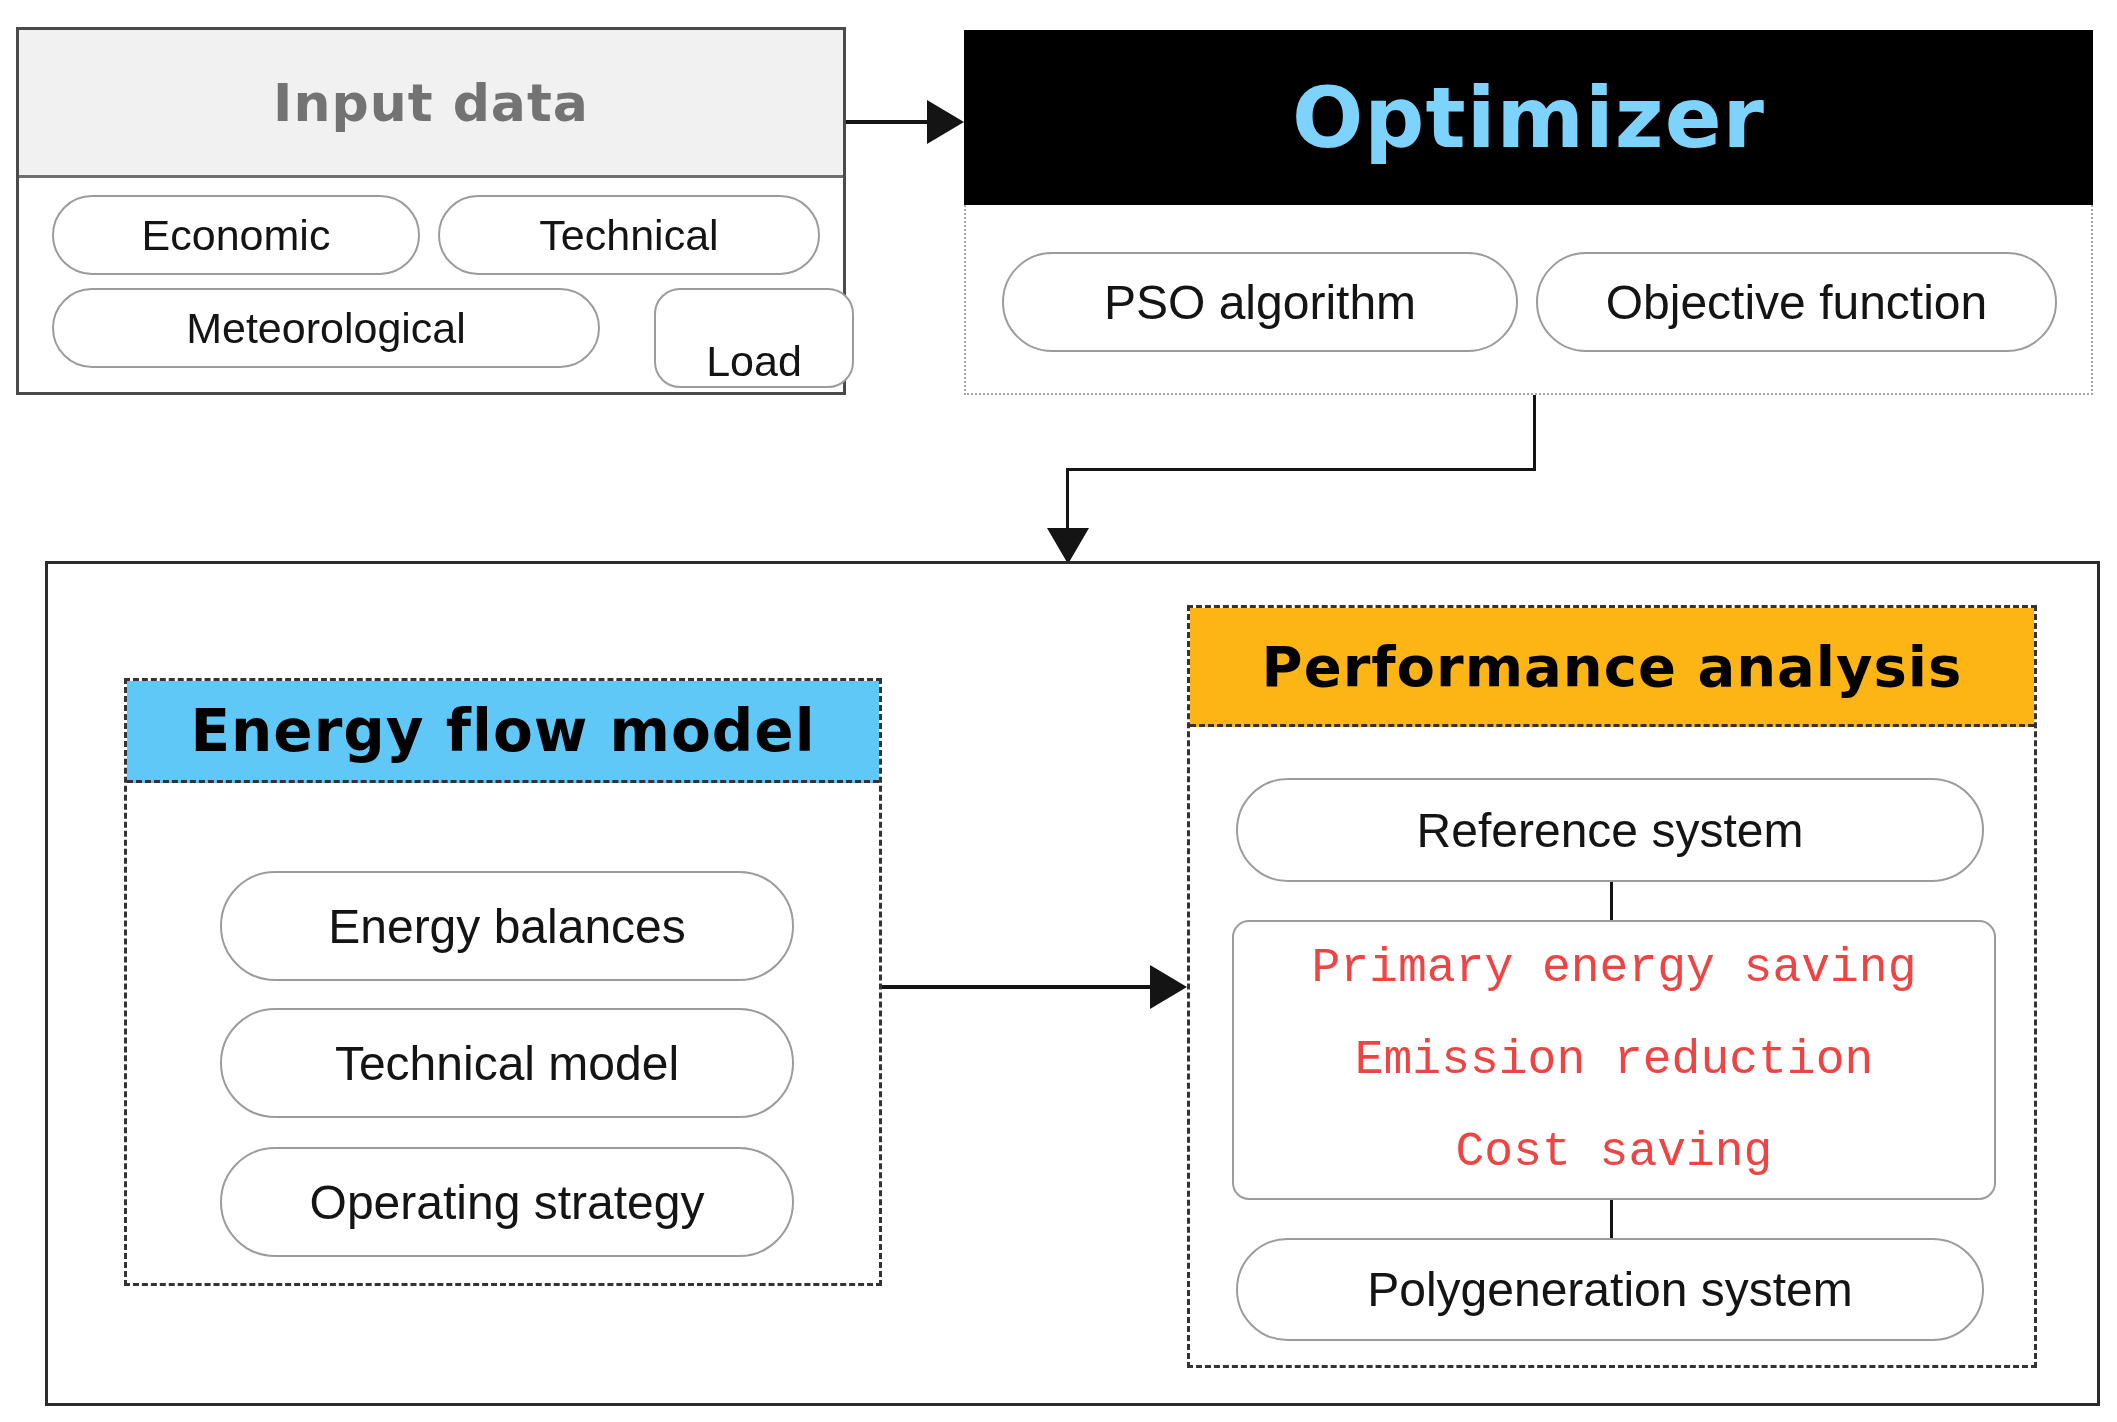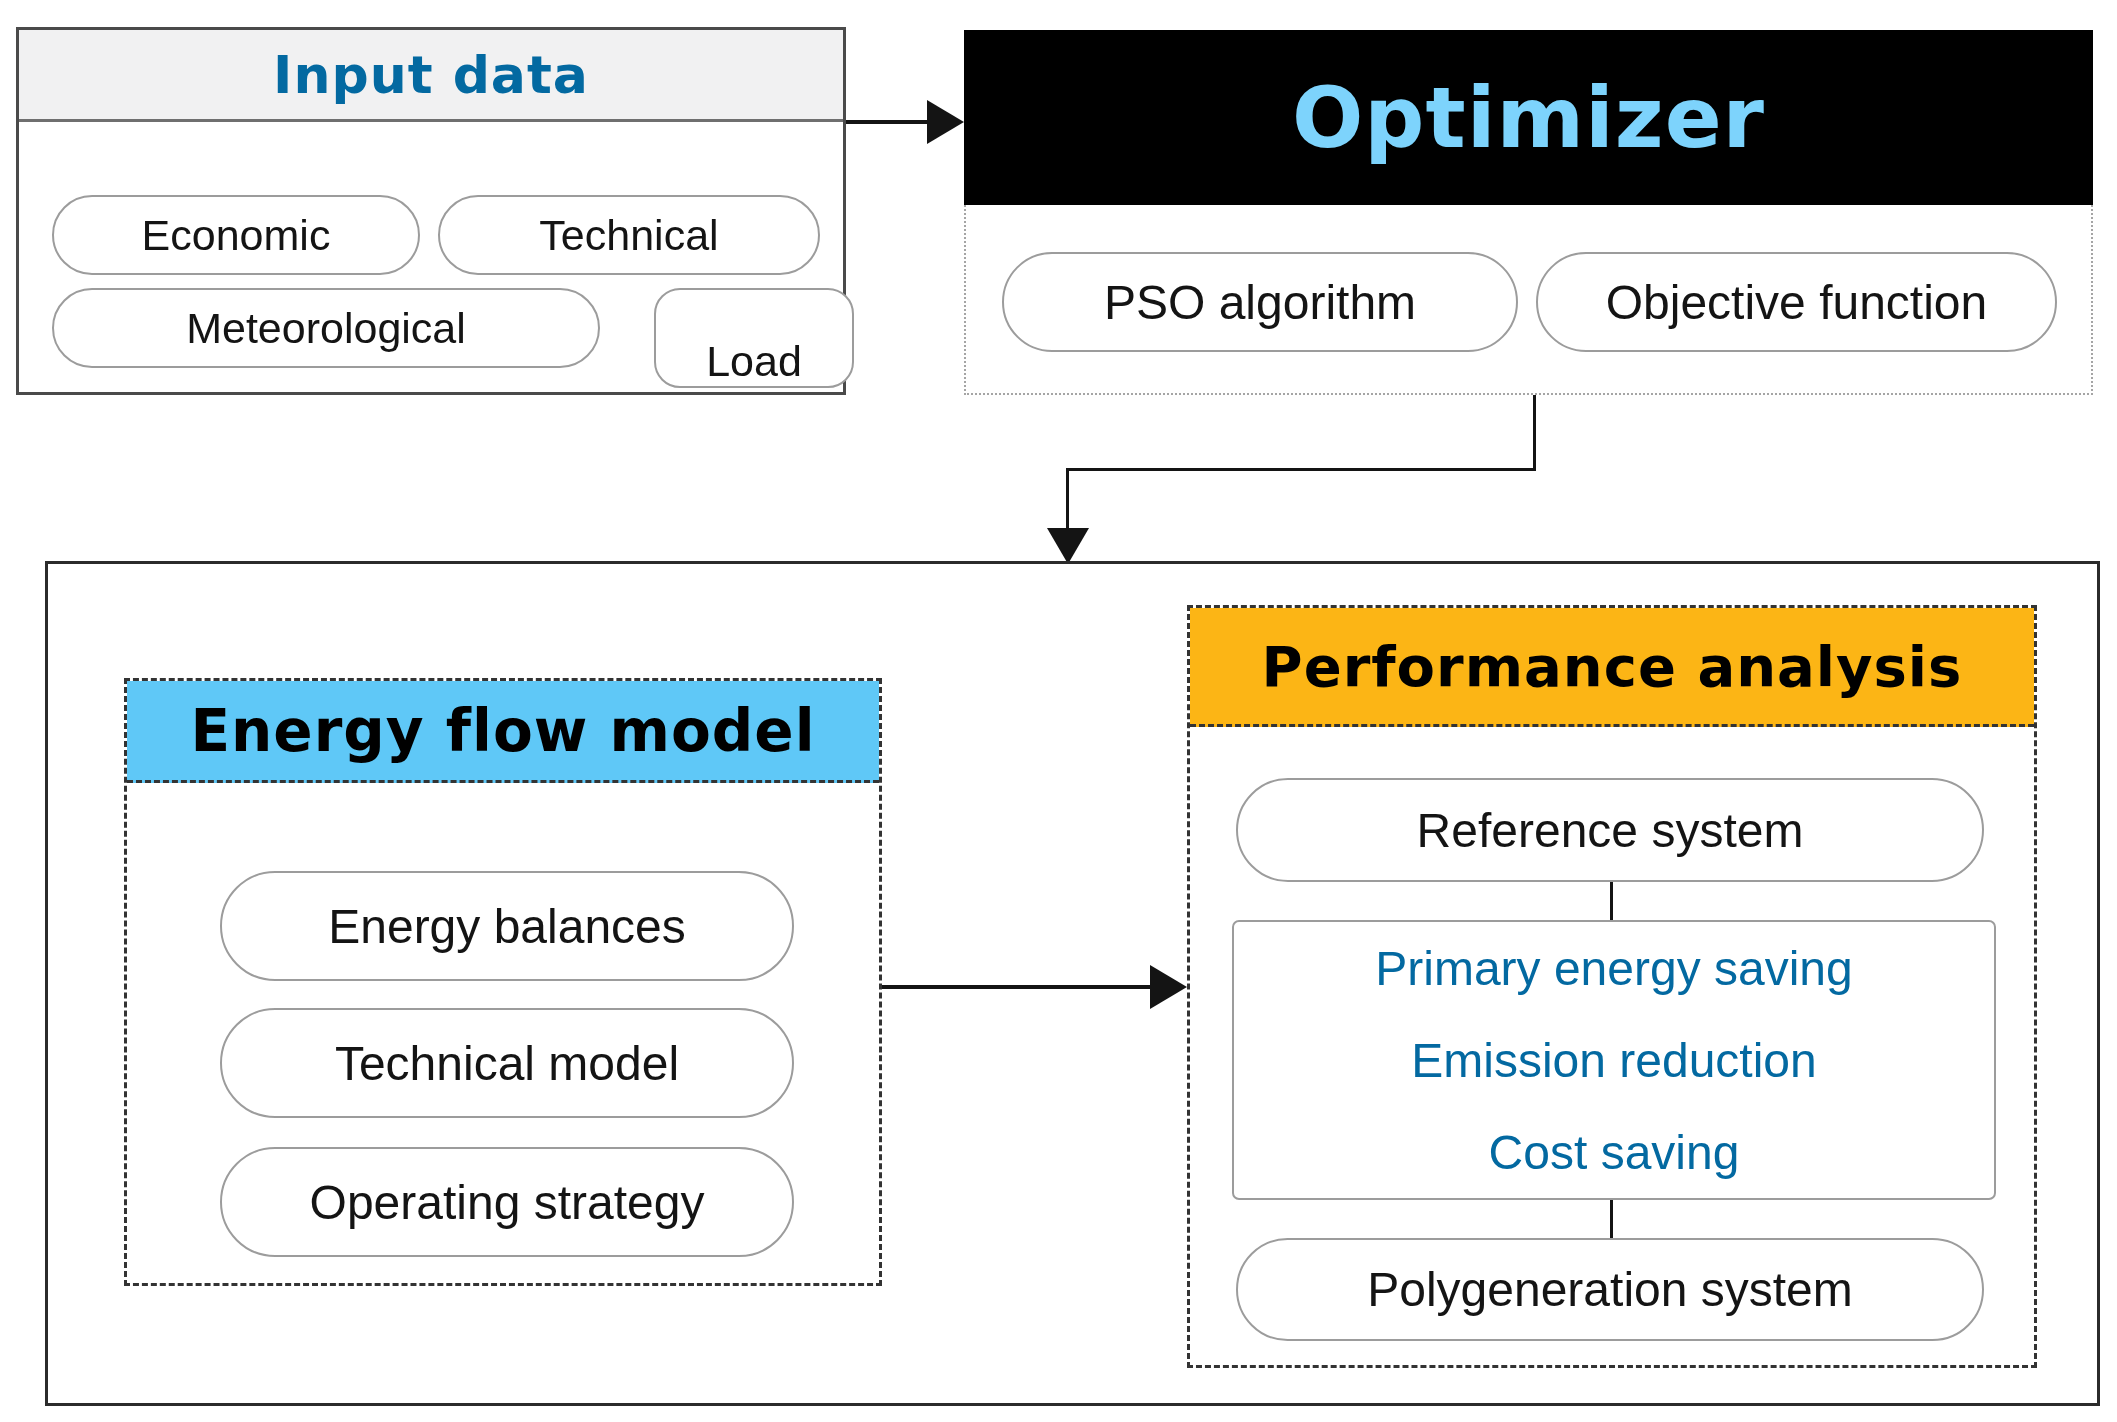--- a/index.html
+++ b/index.html
@@ -19,21 +19,21 @@
   
   .head-right{width:0;height:0;border-top:22px solid transparent;border-bottom:22px solid transparent;border-left:37px solid #141414;}
   .head-down{width:0;height:0;border-left:21px solid transparent;border-right:21px solid transparent;border-top:36px solid #141414;}
 </style>
 </head>
 <body>
 
 <div class="canvas">
 
   <div class="abs" style="left:16px;top:27px;width:830px;height:368px;border:3px solid #4a4a4a;background:#fff;">
-    <div class="abs center hdr-font" style="left: 0px; top: 0px; width: 100%; height: 92px; border-bottom: 3px solid rgb(111, 111, 111); font-size: 52px; color: #0369a1; background-color: rgb(241, 241, 242);">
+    <div class="abs center hdr-font" style="left: 0px; top: 0px; width: 100%; height: 148px; border-bottom: 3px solid rgb(111, 111, 111); font-size: 52px; color: #737373; background-color: rgb(241, 241, 242);">
       <span>Input data</span>
     </div>
     <div class="abs pill" style="left:33px;top:165px;width:368px;height:80px;">
       <span>Economic</span>
     </div>
     <div class="abs pill" style="left:419px;top:165px;width:382px;height:80px;">
       <span>Technical</span>
     </div>
     <div class="abs pill" style="left:33px;top:258px;width:548px;height:80px;">
       <span>Meteorological</span>
@@ -88,22 +88,22 @@
     <div class="abs center hdr-font" style="left: 0px; top: 0px; width: 100%; height: 119px; border-bottom: 3px dashed rgb(51, 51, 51); font-size: 56px; color: rgb(0, 0, 0); background-color: rgb(252, 181, 21);">
       <span>Performance analysis</span>
     </div>
 
     <div class="abs pill" style="left:46px;top:170px;width:748px;height:104px;font-size:48px;">
       <span>Reference system</span>
     </div>
 
     <div class="abs line" style="left:420px;top:274px;width:3px;height:38px;"></div>
 
-    <div class="abs" style="left:42px;top:312px;width:764px;height:280px;border:2px solid #9c9c9c;border-radius:7px;background:#fff;
-                display:flex;flex-direction:column;justify-content:space-around;align-items:center;font-size:48px;color:#0369a1;">
+    <div class="abs" style="left:42px;top:312px;width:764px;height:280px;border:2px solid #9c9c9c;border-radius:17px;background:#fff;
+                display:flex;flex-direction:column;justify-content:space-around;align-items:center;font-size:48px;color:#ef4444;font-family:Liberation Mono, monospace;">
       <div>Primary energy saving</div>
       <div>Emission reduction</div>
       <div>Cost saving</div>
     </div>
 
     <div class="abs line" style="left:420px;top:592px;width:3px;height:38px;"></div>
 
     <div class="abs pill" style="left:46px;top:630px;width:748px;height:103px;font-size:48px;">
       <span>Polygeneration system</span>
     </div>

